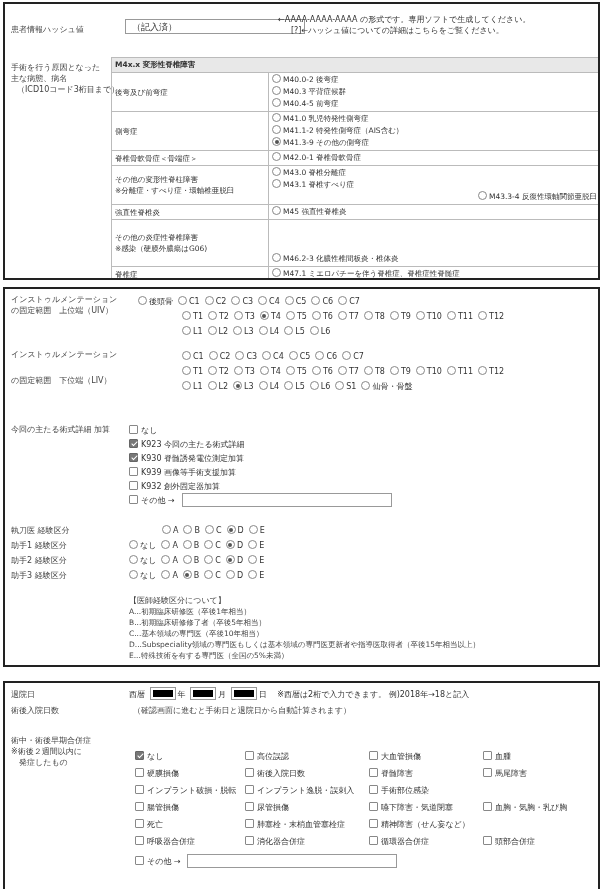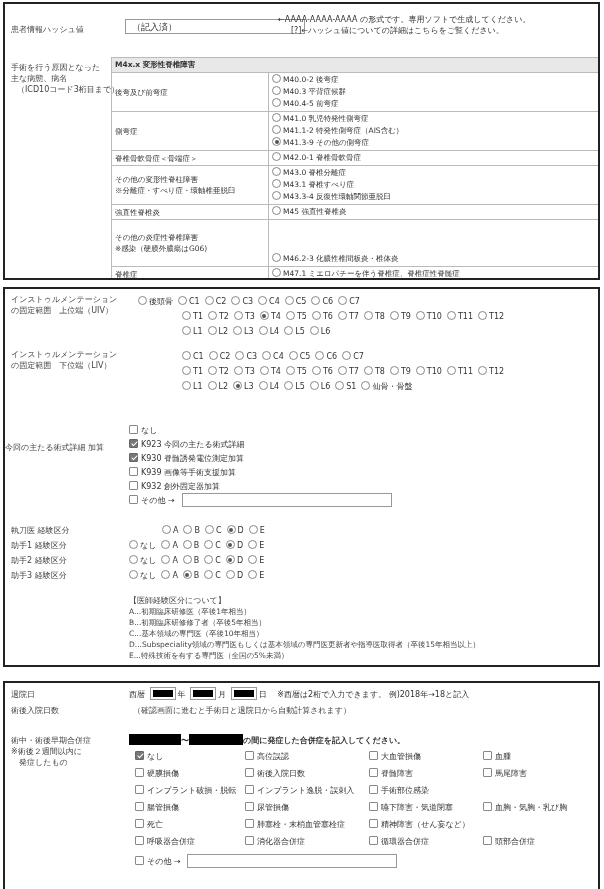--- a/index.html
+++ b/index.html
@@ -65,28 +65,28 @@
         </tr>
         <tr>
           <td style="width: 157px;">
             <div>脊椎骨軟骨症＜骨端症＞</div>
           </td>
           <td>
             <div style="line-height: 12px;"><span class="radio"></span><span>M42.0-1 脊椎骨軟骨症</span></div>
           </td>
         </tr>
         <tr>
-          <td style="width: 157px; font-family: Liberation Serif, serif;">
+          <td style="width: 157px;">
             <div>その他の変形性脊柱障害</div>
             <div>※分離症・すべり症・環軸椎亜脱臼</div>
           </td>
           <td>
             <div style="line-height: 12px;"><span class="radio"></span><span>M43.0 脊椎分離症</span></div>
             <div style="line-height: 12px;"><span class="radio"></span><span>M43.1 脊椎すべり症</span></div>
-            <div style="line-height: 12px;"><span class="radio"></span><span>M43.3-4 反復性環軸関節亜脱臼</span></div>
+            <div style="line-height: 12px; text-align: right;"><span class="radio"></span><span>M43.3-4 反復性環軸関節亜脱臼</span></div>
           </td>
         </tr>
         <tr>
           <td style="width: 157px;">
             <div>強直性脊椎炎</div>
           </td>
           <td>
             <div style="line-height: 12px;"><span class="radio"></span><span>M45 強直性脊椎炎</span></div>
           </td>
         </tr>
@@ -114,28 +114,28 @@
 <div class="panel" style="top:287px; height:380px;">
   <div class="lbl" style="left:6px; top:5px;">インストゥルメンテーション</div>
   <div class="lbl" style="left:6px; top:16px;">の固定範囲　上位端（UIV）</div>
   <div id="uiv-rows">
       <div class="row" style="top: 7px; left: 133px;"><span class="opt"><span class="radio"></span><span>後頭骨</span></span><span class="opt"><span class="radio"></span><span>C1</span></span><span class="opt"><span class="radio"></span><span>C2</span></span><span class="opt"><span class="radio"></span><span>C3</span></span><span class="opt"><span class="radio"></span><span>C4</span></span><span class="opt"><span class="radio"></span><span>C5</span></span><span class="opt"><span class="radio"></span><span>C6</span></span><span class="opt"><span class="radio"></span><span>C7</span></span></div>
       <div class="row" style="top: 22px; left: 177px;"><span class="opt"><span class="radio"></span><span>T1</span></span><span class="opt"><span class="radio"></span><span>T2</span></span><span class="opt"><span class="radio"></span><span>T3</span></span><span class="opt"><span class="radio on"></span><span>T4</span></span><span class="opt"><span class="radio"></span><span>T5</span></span><span class="opt"><span class="radio"></span><span>T6</span></span><span class="opt"><span class="radio"></span><span>T7</span></span><span class="opt"><span class="radio"></span><span>T8</span></span><span class="opt"><span class="radio"></span><span>T9</span></span><span class="opt"><span class="radio"></span><span>T10</span></span><span class="opt"><span class="radio"></span><span>T11</span></span><span class="opt"><span class="radio"></span><span>T12</span></span></div>
       <div class="row" style="top: 37px; left: 177px;"><span class="opt"><span class="radio"></span><span>L1</span></span><span class="opt"><span class="radio"></span><span>L2</span></span><span class="opt"><span class="radio"></span><span>L3</span></span><span class="opt"><span class="radio"></span><span>L4</span></span><span class="opt"><span class="radio"></span><span>L5</span></span><span class="opt"><span class="radio"></span><span>L6</span></span></div>
     </div>
 
   <div class="lbl" style="left:6px; top:60px;">インストゥルメンテーション</div>
-  <div class="lbl" style="left:6px; top:71px;">の固定範囲　下位端（LIV）</div>
+  <div class="lbl" style="left:6px; top:86px;">の固定範囲　下位端（LIV）</div>
   <div id="liv-rows">
       <div class="row" style="top: 62px; left: 177px;"><span class="opt"><span class="radio"></span><span>C1</span></span><span class="opt"><span class="radio"></span><span>C2</span></span><span class="opt"><span class="radio"></span><span>C3</span></span><span class="opt"><span class="radio"></span><span>C4</span></span><span class="opt"><span class="radio"></span><span>C5</span></span><span class="opt"><span class="radio"></span><span>C6</span></span><span class="opt"><span class="radio"></span><span>C7</span></span></div>
       <div class="row" style="top: 77px; left: 177px;"><span class="opt"><span class="radio"></span><span>T1</span></span><span class="opt"><span class="radio"></span><span>T2</span></span><span class="opt"><span class="radio"></span><span>T3</span></span><span class="opt"><span class="radio"></span><span>T4</span></span><span class="opt"><span class="radio"></span><span>T5</span></span><span class="opt"><span class="radio"></span><span>T6</span></span><span class="opt"><span class="radio"></span><span>T7</span></span><span class="opt"><span class="radio"></span><span>T8</span></span><span class="opt"><span class="radio"></span><span>T9</span></span><span class="opt"><span class="radio"></span><span>T10</span></span><span class="opt"><span class="radio"></span><span>T11</span></span><span class="opt"><span class="radio"></span><span>T12</span></span></div>
       <div class="row" style="top: 92px; left: 177px;"><span class="opt"><span class="radio"></span><span>L1</span></span><span class="opt"><span class="radio"></span><span>L2</span></span><span class="opt"><span class="radio on"></span><span>L3</span></span><span class="opt"><span class="radio"></span><span>L4</span></span><span class="opt"><span class="radio"></span><span>L5</span></span><span class="opt"><span class="radio"></span><span>L6</span></span><span class="opt"><span class="radio"></span><span>S1</span></span><span class="opt"><span class="radio"></span><span>仙骨・骨盤</span></span></div>
     </div>
 
-  <div class="lbl" style="left:0; top:135px;margin-top:18px;">今回の主たる術式詳細 加算</div>
+  <div class="lbl" style="left:6px; top:135px;">今回の主たる術式詳細 加算</div>
   <div id="addon-rows">
       <div class="row" style="left: 124px; top: 136px;"><span class="check"></span><span class="txt">なし</span></div>
       <div class="row" style="left: 124px; top: 150px;"><span class="check on"></span><span class="txt">K923 今回の主たる術式詳細</span></div>
       <div class="row" style="left: 124px; top: 164px;"><span class="check on"></span><span class="txt">K930 脊髄誘発電位測定加算</span></div>
       <div class="row" style="left: 124px; top: 178px;"><span class="check"></span><span class="txt">K939 画像等手術支援加算</span></div>
       <div class="row" style="left: 124px; top: 192px;"><span class="check"></span><span class="txt">K932 創外固定器加算</span></div>
     </div>
   <div class="row" style="left:124px; top:206px;">
     <span class="check"></span><span class="txt">その他 →</span>
   </div>
@@ -171,23 +171,20 @@
     <span class="dateinput"><span></span></span><span>日</span>
     <span style="margin-left:8px;">※西暦は2桁で入力できます。 例)2018年→18と記入</span>
   </div>
   <div class="lbl" style="left:6px; top:22px;">術後入院日数</div>
   <div class="lbl" style="left:128px; top:22px;">（確認画面に進むと手術日と退院日から自動計算されます）</div>
 
   <div class="lbl" style="left:6px; top:52px;">術中・術後早期合併症</div>
   <div class="lbl" style="left:6px; top:63px;">※術後２週間以内に</div>
   <div class="lbl" style="left:6px; top:74px;">　発症したもの</div>
 
-  <div class="row" style="left:124px; top:51px; font-weight:bold; font-size:8px;">
-    <span class="redact" style="width:52px;"></span><span>〜</span><span class="redact" style="width:54px;"></span><span>の間に発症した合併症を記入してください。</span>
-  </div>
 
   <div id="comp-grid">
       <div class="row" style="left: 130px; top: 68px;"><span class="check on"></span><span class="txt">なし</span></div>
       <div class="row" style="left: 240px; top: 68px;"><span class="check"></span><span class="txt">高位誤認</span></div>
       <div class="row" style="left: 364px; top: 68px;"><span class="check"></span><span class="txt">大血管損傷</span></div>
       <div class="row" style="left: 478px; top: 68px;"><span class="check"></span><span class="txt">血腫</span></div>
       <div class="row" style="left: 130px; top: 85px;"><span class="check"></span><span class="txt">硬膜損傷</span></div>
       <div class="row" style="left: 240px; top: 85px;"><span class="check"></span><span class="txt">術後入院日数</span></div>
       <div class="row" style="left: 364px; top: 85px;"><span class="check"></span><span class="txt">脊髄障害</span></div>
       <div class="row" style="left: 478px; top: 85px;"><span class="check"></span><span class="txt">馬尾障害</span></div>

